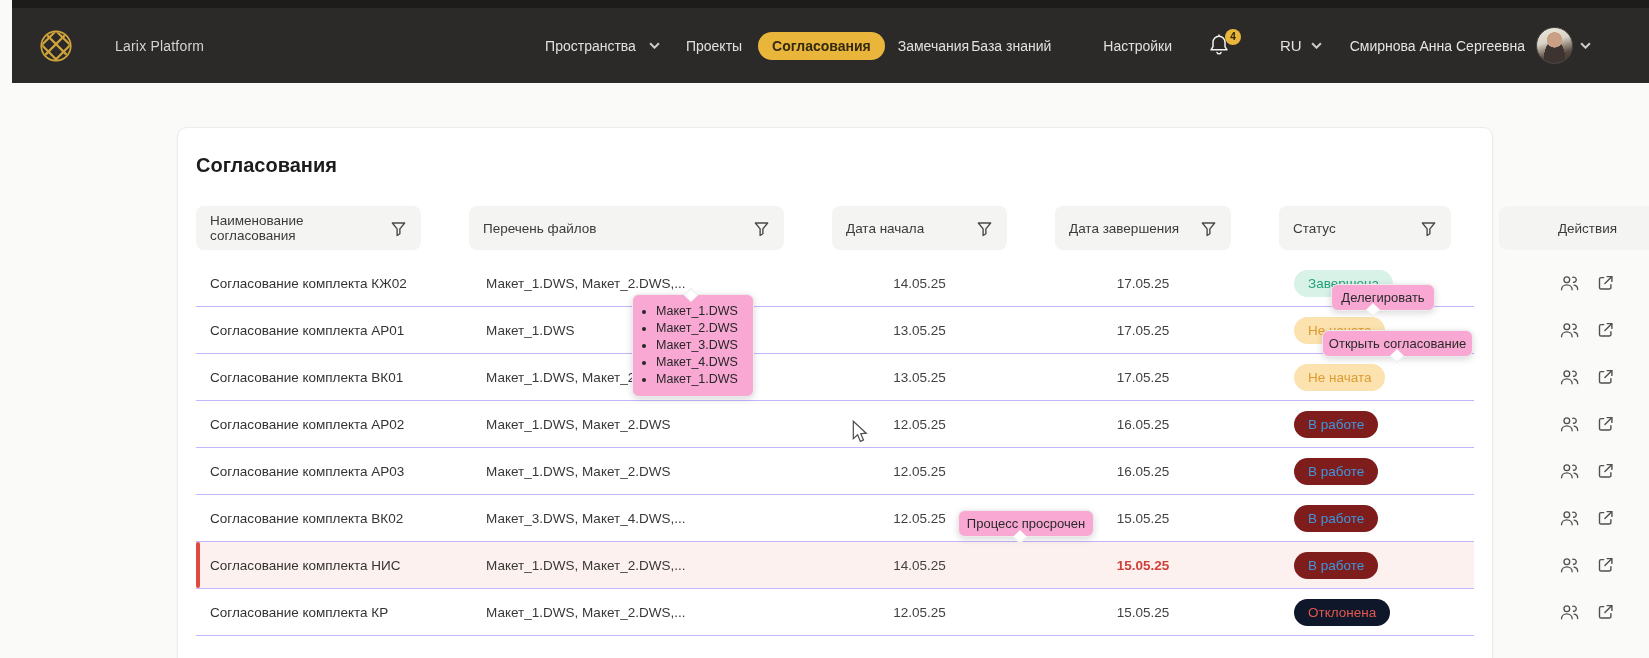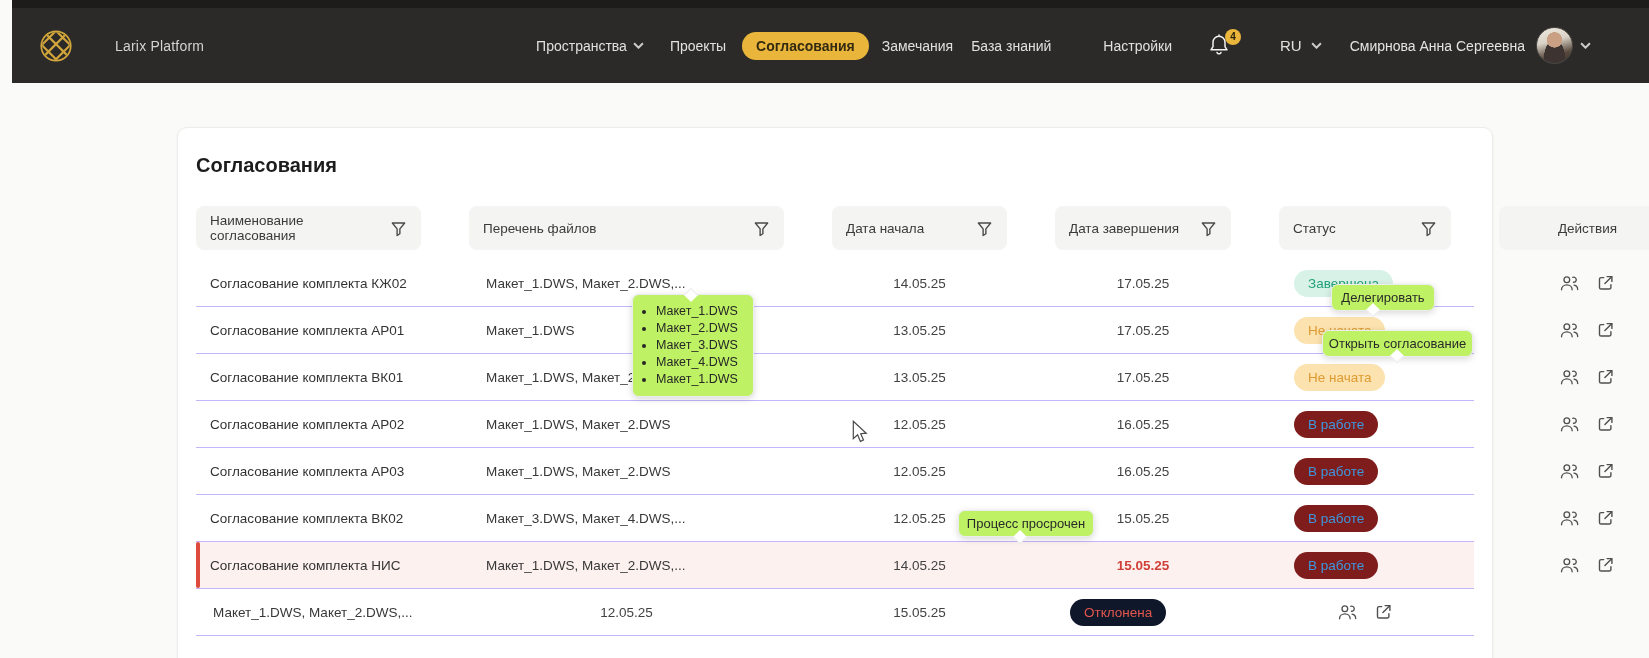--- a/index.html
+++ b/index.html
@@ -6,23 +6,23 @@
   html,body { width:1649px; height:658px; overflow:hidden; background:#fafaf8;
               font-family:"Liberation Sans", sans-serif; }
 
   
   .navbar { position:absolute; left:12px; top:0; width:1649px; height:83px;
             background:linear-gradient(#1d1c1a 0 8px, #2b2a28 8px 100%);
             display:flex; align-items:center; padding:8px 70px 0 25px; }
   .logo { width:38px; height:38px; flex:0 0 auto; }
   .brand { margin-left:40px; color:#d5d3cf; font-size:14px; letter-spacing:.2px; }
   .nav-spacer { flex:1; }
-  .nav-item { color:#e2e0dc; font-size:14px; cursor:pointer; display:flex; align-items:center; gap:6px; white-space:nowrap; }
+  .nav-item { color:#e2e0dc; font-size:14px; cursor:pointer; display:flex; align-items:center; gap:13px; white-space:nowrap; }
   .nav-item.m26{margin-left:26px;} .nav-item.m16{margin-left:16px;} .nav-item.m13{margin-left:13px;}
-  .nav-item.m18{margin-left:18px;} .nav-item.m52{margin-left:52px;}
+  .nav-item.m18{margin-left:2px;} .nav-item.m52{margin-left:52px;}
   .nav-item.active { background:#e9b53b; color:#332a10; padding:6px 14px; border-radius:17px; font-weight:600; }
   .chev { width:11px; height:7px; stroke:#cfcdc9; fill:none; stroke-width:1.8; }
   .bell-wrap { margin-left:36px; position:relative; width:24px; height:26px; cursor:pointer; }
   .bell-badge { position:absolute; top:-4px; right:-9px; width:16px; height:16px; background:#e9b53b;
                 border-radius:50%; color:#2b2209; font-size:10px; font-weight:700;
                 display:flex; align-items:center; justify-content:center; }
   .lang { margin-left:48px; display:flex; align-items:center; gap:9px; color:#e2e0dc; font-size:15px; cursor:pointer; }
   .user-name { margin-left:28px; color:#e6e4e1; font-size:14px; white-space:nowrap; }
   .avatar { margin-left:11px; width:37px; height:37px; border-radius:50%; cursor:pointer; overflow:hidden;
             background:
@@ -60,21 +60,21 @@
   .badge-not_started { background:#fbe2ae; color:#dd9b31; }
   .badge-in_progress { background:#7f1d1d; color:#3d97de; }
   .badge-rejected    { background:#0f172a; color:#e2574e; }
   .tr-highlight { background:#fdf1ef; }
   .tr-highlight::before { content:''; position:absolute; left:0; top:0; bottom:0; width:4px;
                           background:#df4a3e; border-radius:2px; }
   .action-icon { width:19px; height:18px; color:#4f4f4f; cursor:pointer; display:flex; }
   .action-icon svg { width:100%; height:100%; }
 
   
-  .tooltip { position:absolute; background:#bef264; border:1px solid #ececec; border-radius:7px;
+  .tooltip { position:absolute; background:#f9a8d4; border:1px solid #ececec; border-radius:7px;
              box-shadow:0 2px 7px rgba(0,0,0,.16); z-index:20; font-size:13px; color:#2a2a2a; }
   .notch { position:absolute; width:10px; height:10px; background:#fff; transform:rotate(45deg); }
   .notch.top    { top:-5.5px;  border-left:1px solid #ececec; border-top:1px solid #ececec; }
   .notch.bottom { bottom:-5.5px; border-right:1px solid #ececec; border-bottom:1px solid #ececec; }
 
   .tt-files { left:632px; top:294px; width:122px; padding:8px 8px 8px 6px; }
   .tt-files ul { list-style:disc; padding-left:17px; font-size:12.5px; color:#262626; }
   .tt-files li { line-height:17px; }
 
   .tt-label { height:27px; display:flex; align-items:center; justify-content:center; white-space:nowrap; }
@@ -377,20 +377,21 @@
           <span class="action-icon">
             <svg viewBox="0 0 18 18" fill="none" stroke="currentColor" stroke-width="1.4" stroke-linecap="round" stroke-linejoin="round">
               <path d="M7.2 3.6H4.6A1.6 1.6 0 0 0 3 5.2v8.2A1.6 1.6 0 0 0 4.6 15h8.2a1.6 1.6 0 0 0 1.6-1.6v-2.6"></path>
               <path d="M10.6 2.6h4.8v4.8"></path>
               <path d="M15.2 2.8 8.4 9.6"></path>
             </svg>
           </span>
         </div>
       </div>
       <div class="grid-row tr">
+        <div class="td td-name">Согласование комплекта КР</div>
         <div class="td td-files">Макет_1.DWS, Макет_2.DWS,...</div>
         <div class="td td-date">12.05.25</div>
         <div class="td td-date">15.05.25</div>
         <div class="td td-status">
           <span class="badge badge-rejected">Отклонена</span>
         </div>
         <div class="td td-actions">
           <span class="action-icon">
             <svg viewBox="0 0 20 18" fill="none" stroke="currentColor" stroke-width="1.4" stroke-linecap="round">
               <circle cx="7.2" cy="5.6" r="3"></circle>

